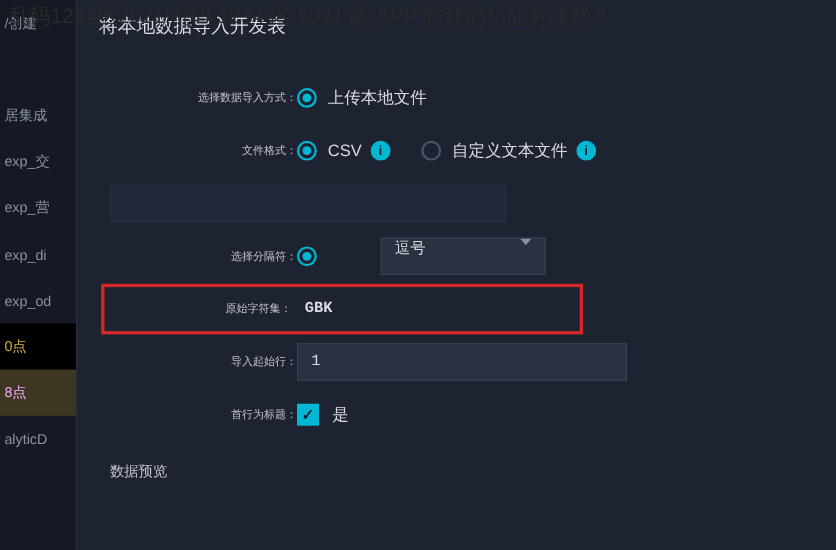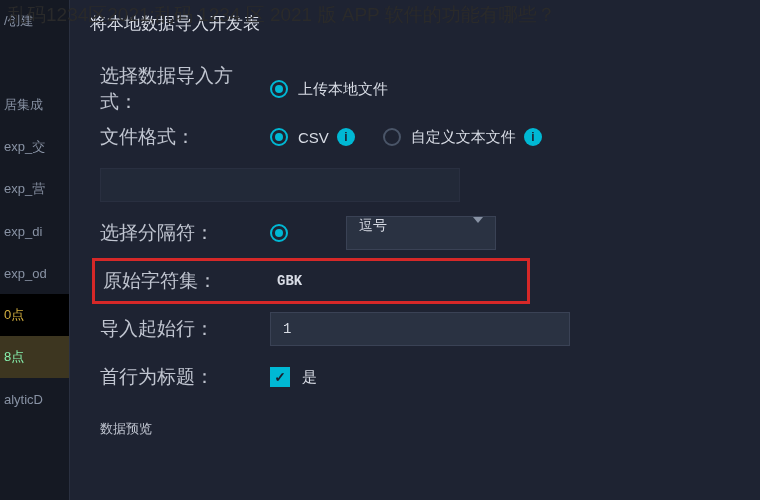--- a/index.html
+++ b/index.html
@@ -37,21 +37,21 @@
       display: flex;
       align-items: center;
       padding-left: 4px;
       color: #8892a4;
       font-size: 13px;
       cursor: pointer;
       overflow: hidden;
       white-space: nowrap;
     }
     .sidebar-item.highlight-0 { background: #000000; color: #d4b040; }
-    .sidebar-item.highlight-8 { background: #3d3620; color: #86efac; }
+    .sidebar-item.highlight-8 { background: #3d3620; color: #f0abfc; }
     .main {
       position: absolute;
       left: 70px;
       top: 0;
       right: 0;
       height: 500px;
       background: #1e2332;
     }
     .title-bar {
       height: 46px;
@@ -67,21 +67,22 @@
     }
     .form-row {
       display: flex;
       align-items: center;
       height: 46px;
       margin-bottom: 2px;
     }
     .form-label {
       width: 170px;
       color: #c0c5d0;
-      font-size: 19px;
+      font-size: 10px;
+      text-align: right;
     }
     .form-control {
       display: flex;
       align-items: center;
       flex: 1;
     }
     .radio {
       display: inline-flex;
       align-items: center;
       margin-right: 28px;

